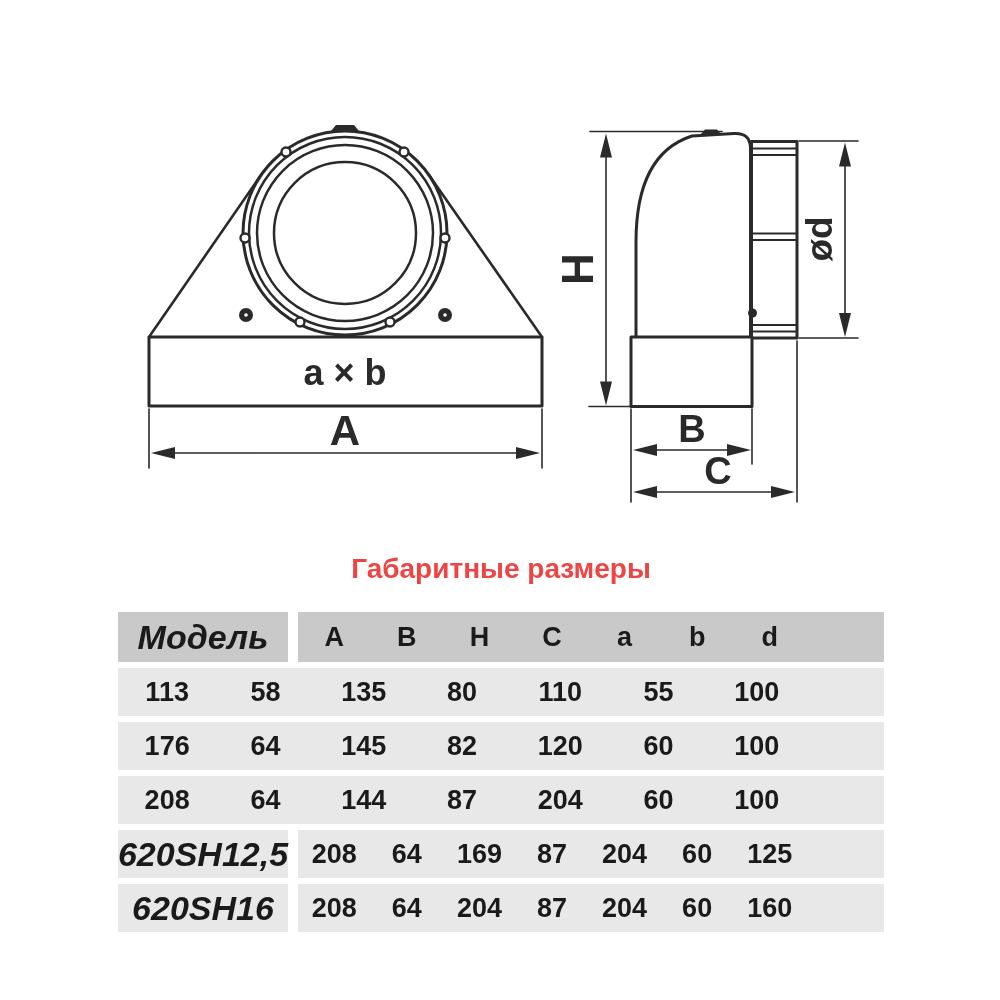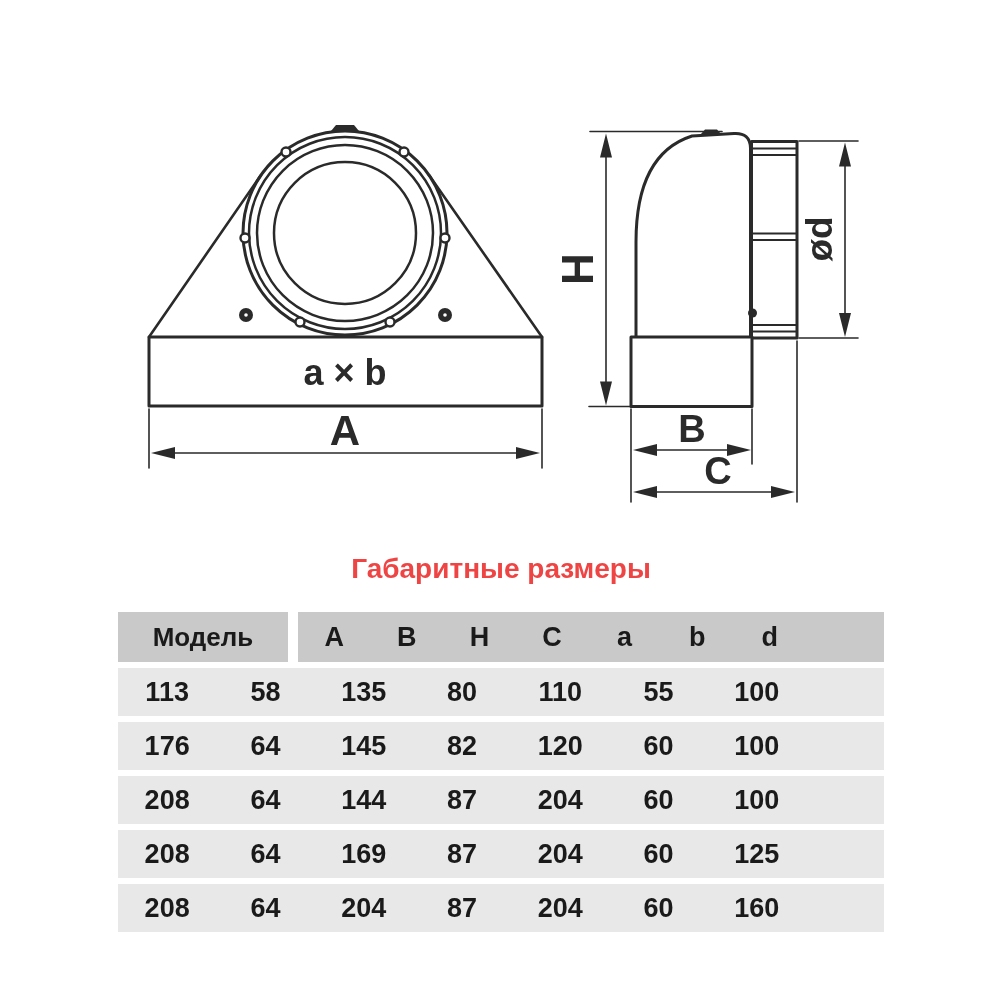--- a/index.html
+++ b/index.html
@@ -6,21 +6,21 @@
   #page{position:relative;width:1000px;height:1000px;background:#fff;overflow:hidden;
         font-family:"Liberation Sans",sans-serif;color:#1a1a1a;}
   #drawing{position:absolute;left:0;top:0;}
   .dim-label{font-family:"Liberation Sans",sans-serif;font-weight:bold;fill:#2a2a2a;}
   #section-title{position:absolute;left:118px;top:553px;width:766px;text-align:center;
         font-size:28px;font-weight:bold;color:#ef4444;}
   #dim-table{position:absolute;left:118px;top:612px;width:766px;}
   .t-row{display:flex;gap:10px;margin-bottom:6px;height:48px;}
   .t-row.header{height:50px;}
   .model-cell{width:170px;flex:0 0 170px;display:flex;align-items:center;justify-content:center;
-        font-weight:bold;font-size:26px;}
+        font-weight:bold;font-size:34px;font-style:italic;}
   .data-cells{flex:1;display:grid;grid-template-columns:repeat(7,1fr);
         box-sizing:border-box;padding-right:78px;}
   .data-cells .cell{display:flex;align-items:center;justify-content:center;
         font-weight:bold;font-size:27px;}
   .header .model-cell,.header .data-cells{background:#c9c9c9;}
   .body-row .model-cell,.body-row .data-cells{background:#e8e8e8;}
   .header .cell{font-size:27px;}
 </style>
 </head>
 <body>
@@ -173,32 +173,34 @@
         <div class="cell">64</div>
         <div class="cell">144</div>
         <div class="cell">87</div>
         <div class="cell">204</div>
         <div class="cell">60</div>
         <div class="cell">100</div>
       </div>
     </div>
 
     <div class="t-row body-row">
+      <div class="model-cell">620SH12,5</div>
       <div class="data-cells">
         <div class="cell">208</div>
         <div class="cell">64</div>
         <div class="cell">169</div>
         <div class="cell">87</div>
         <div class="cell">204</div>
         <div class="cell">60</div>
         <div class="cell">125</div>
       </div>
     </div>
 
     <div class="t-row body-row">
+      <div class="model-cell">620SH16</div>
       <div class="data-cells">
         <div class="cell">208</div>
         <div class="cell">64</div>
         <div class="cell">204</div>
         <div class="cell">87</div>
         <div class="cell">204</div>
         <div class="cell">60</div>
         <div class="cell">160</div>
       </div>
     </div>

